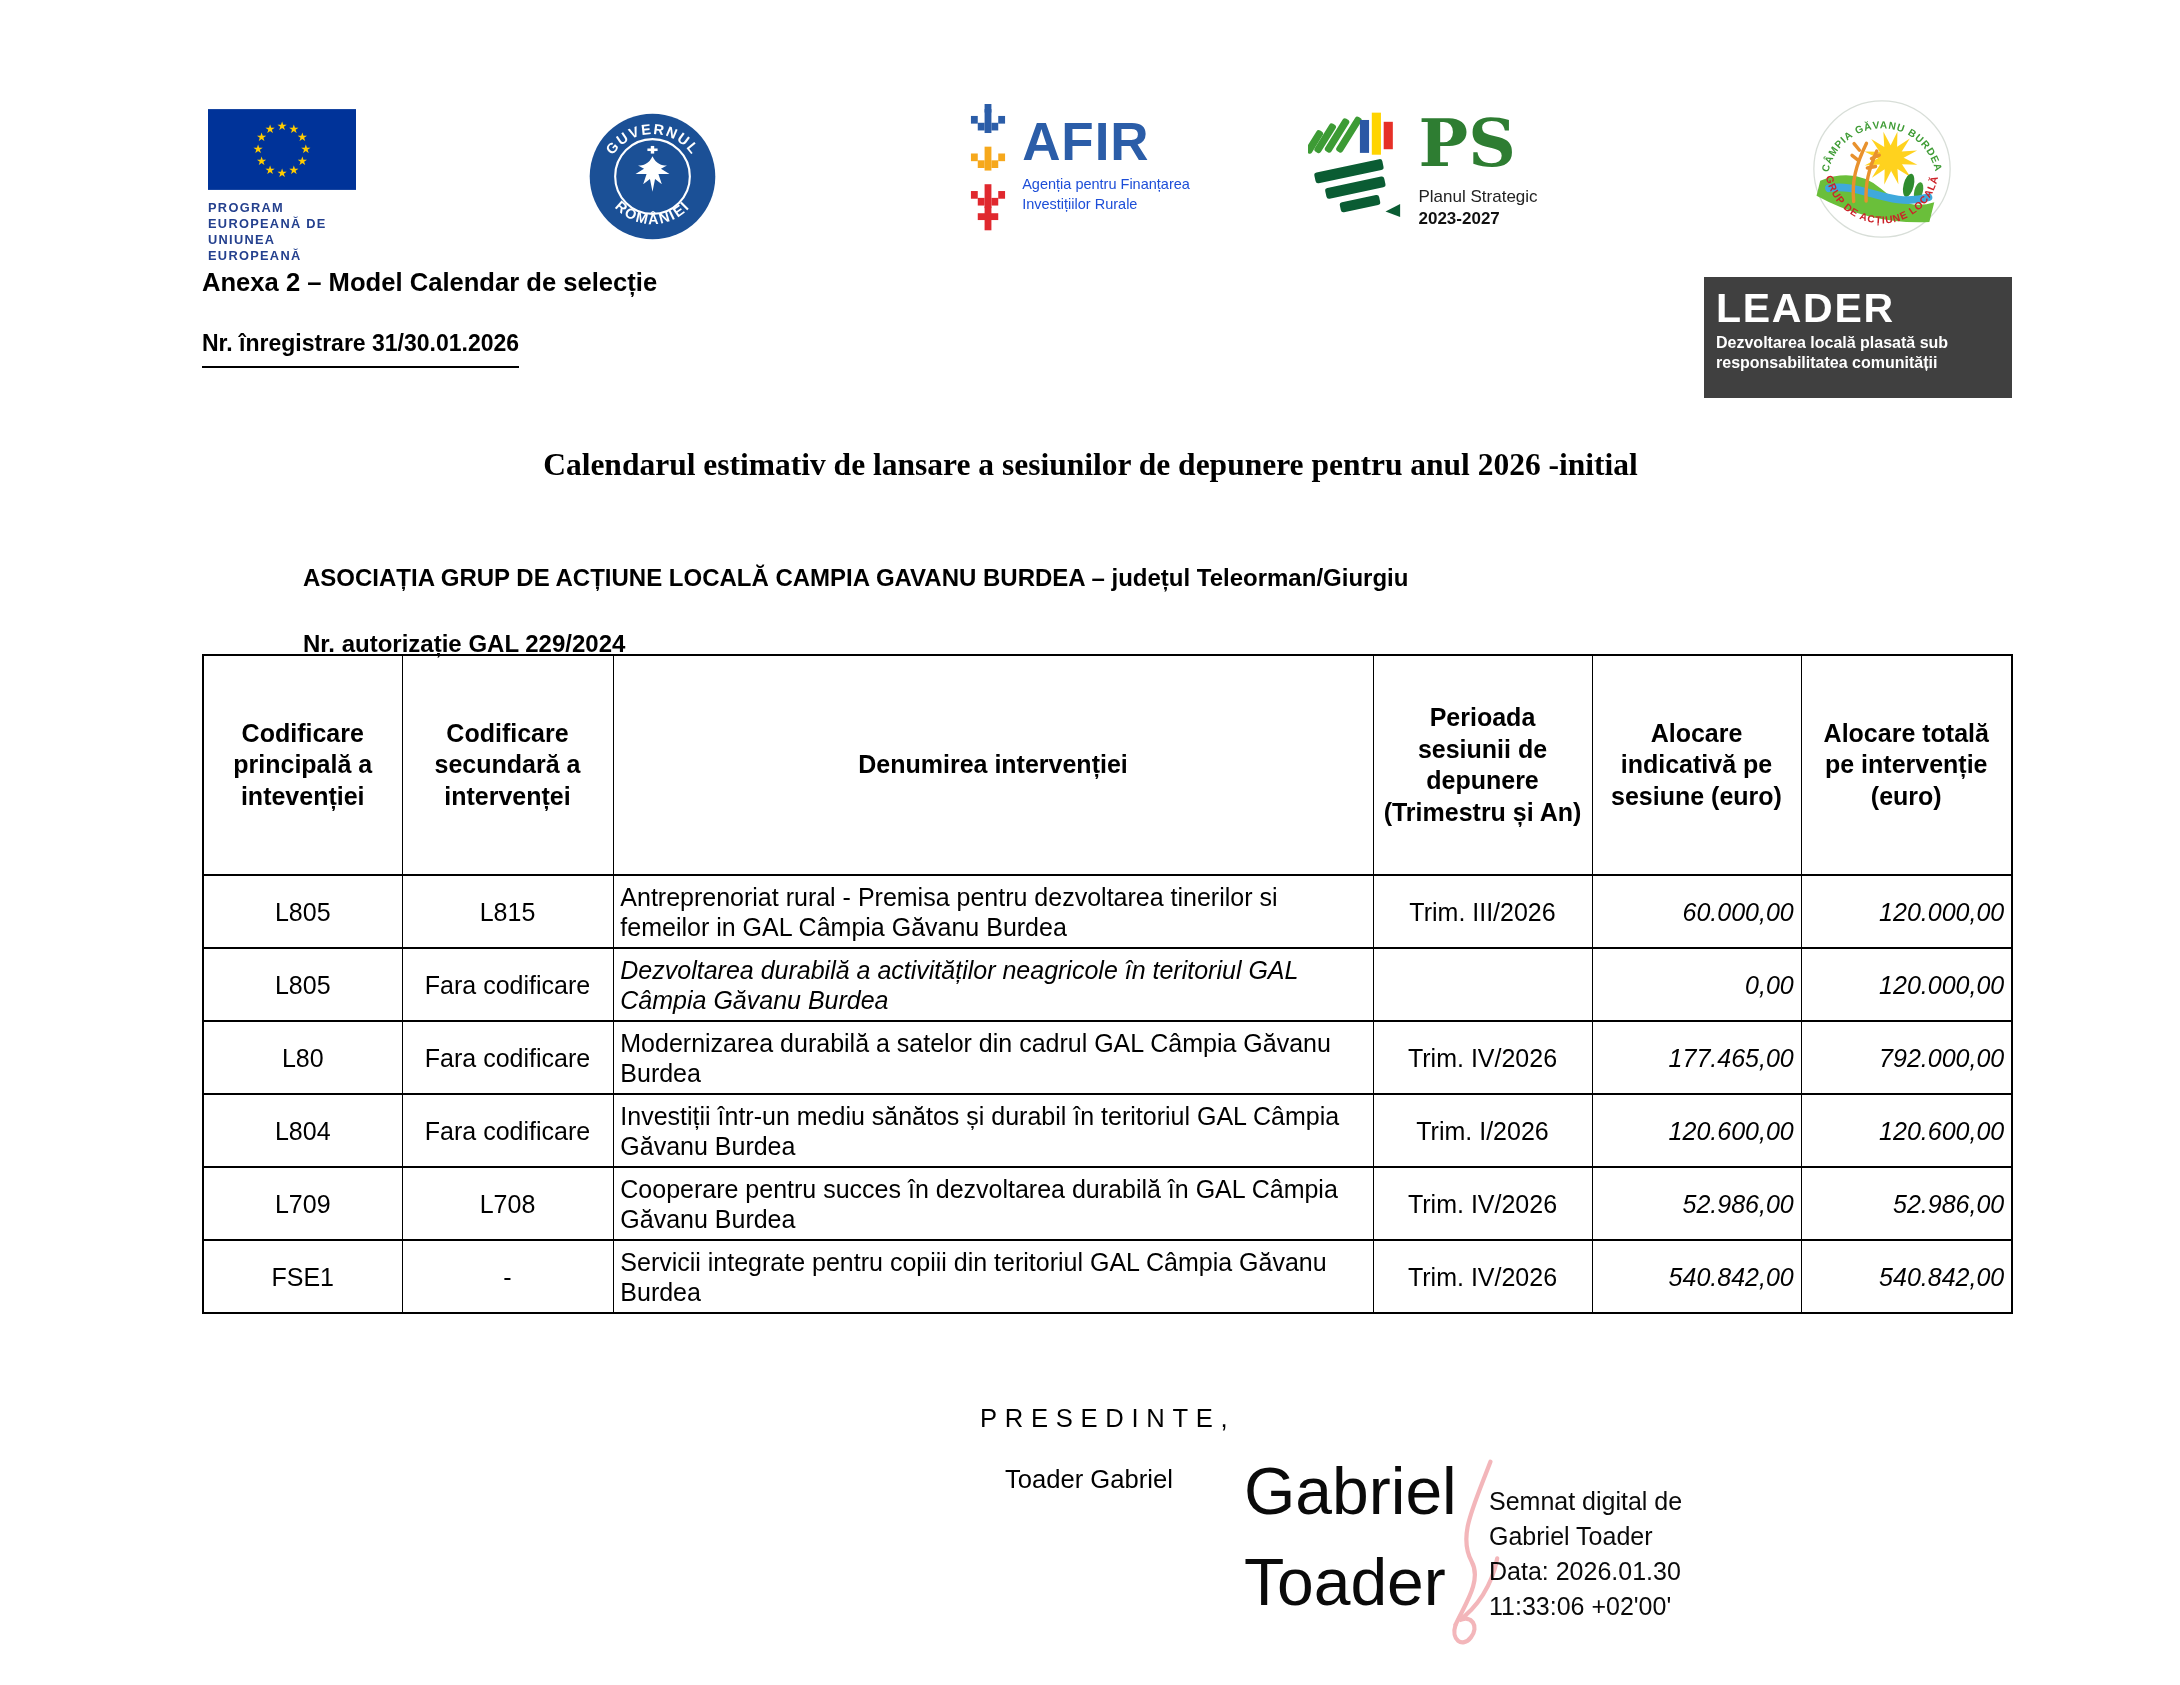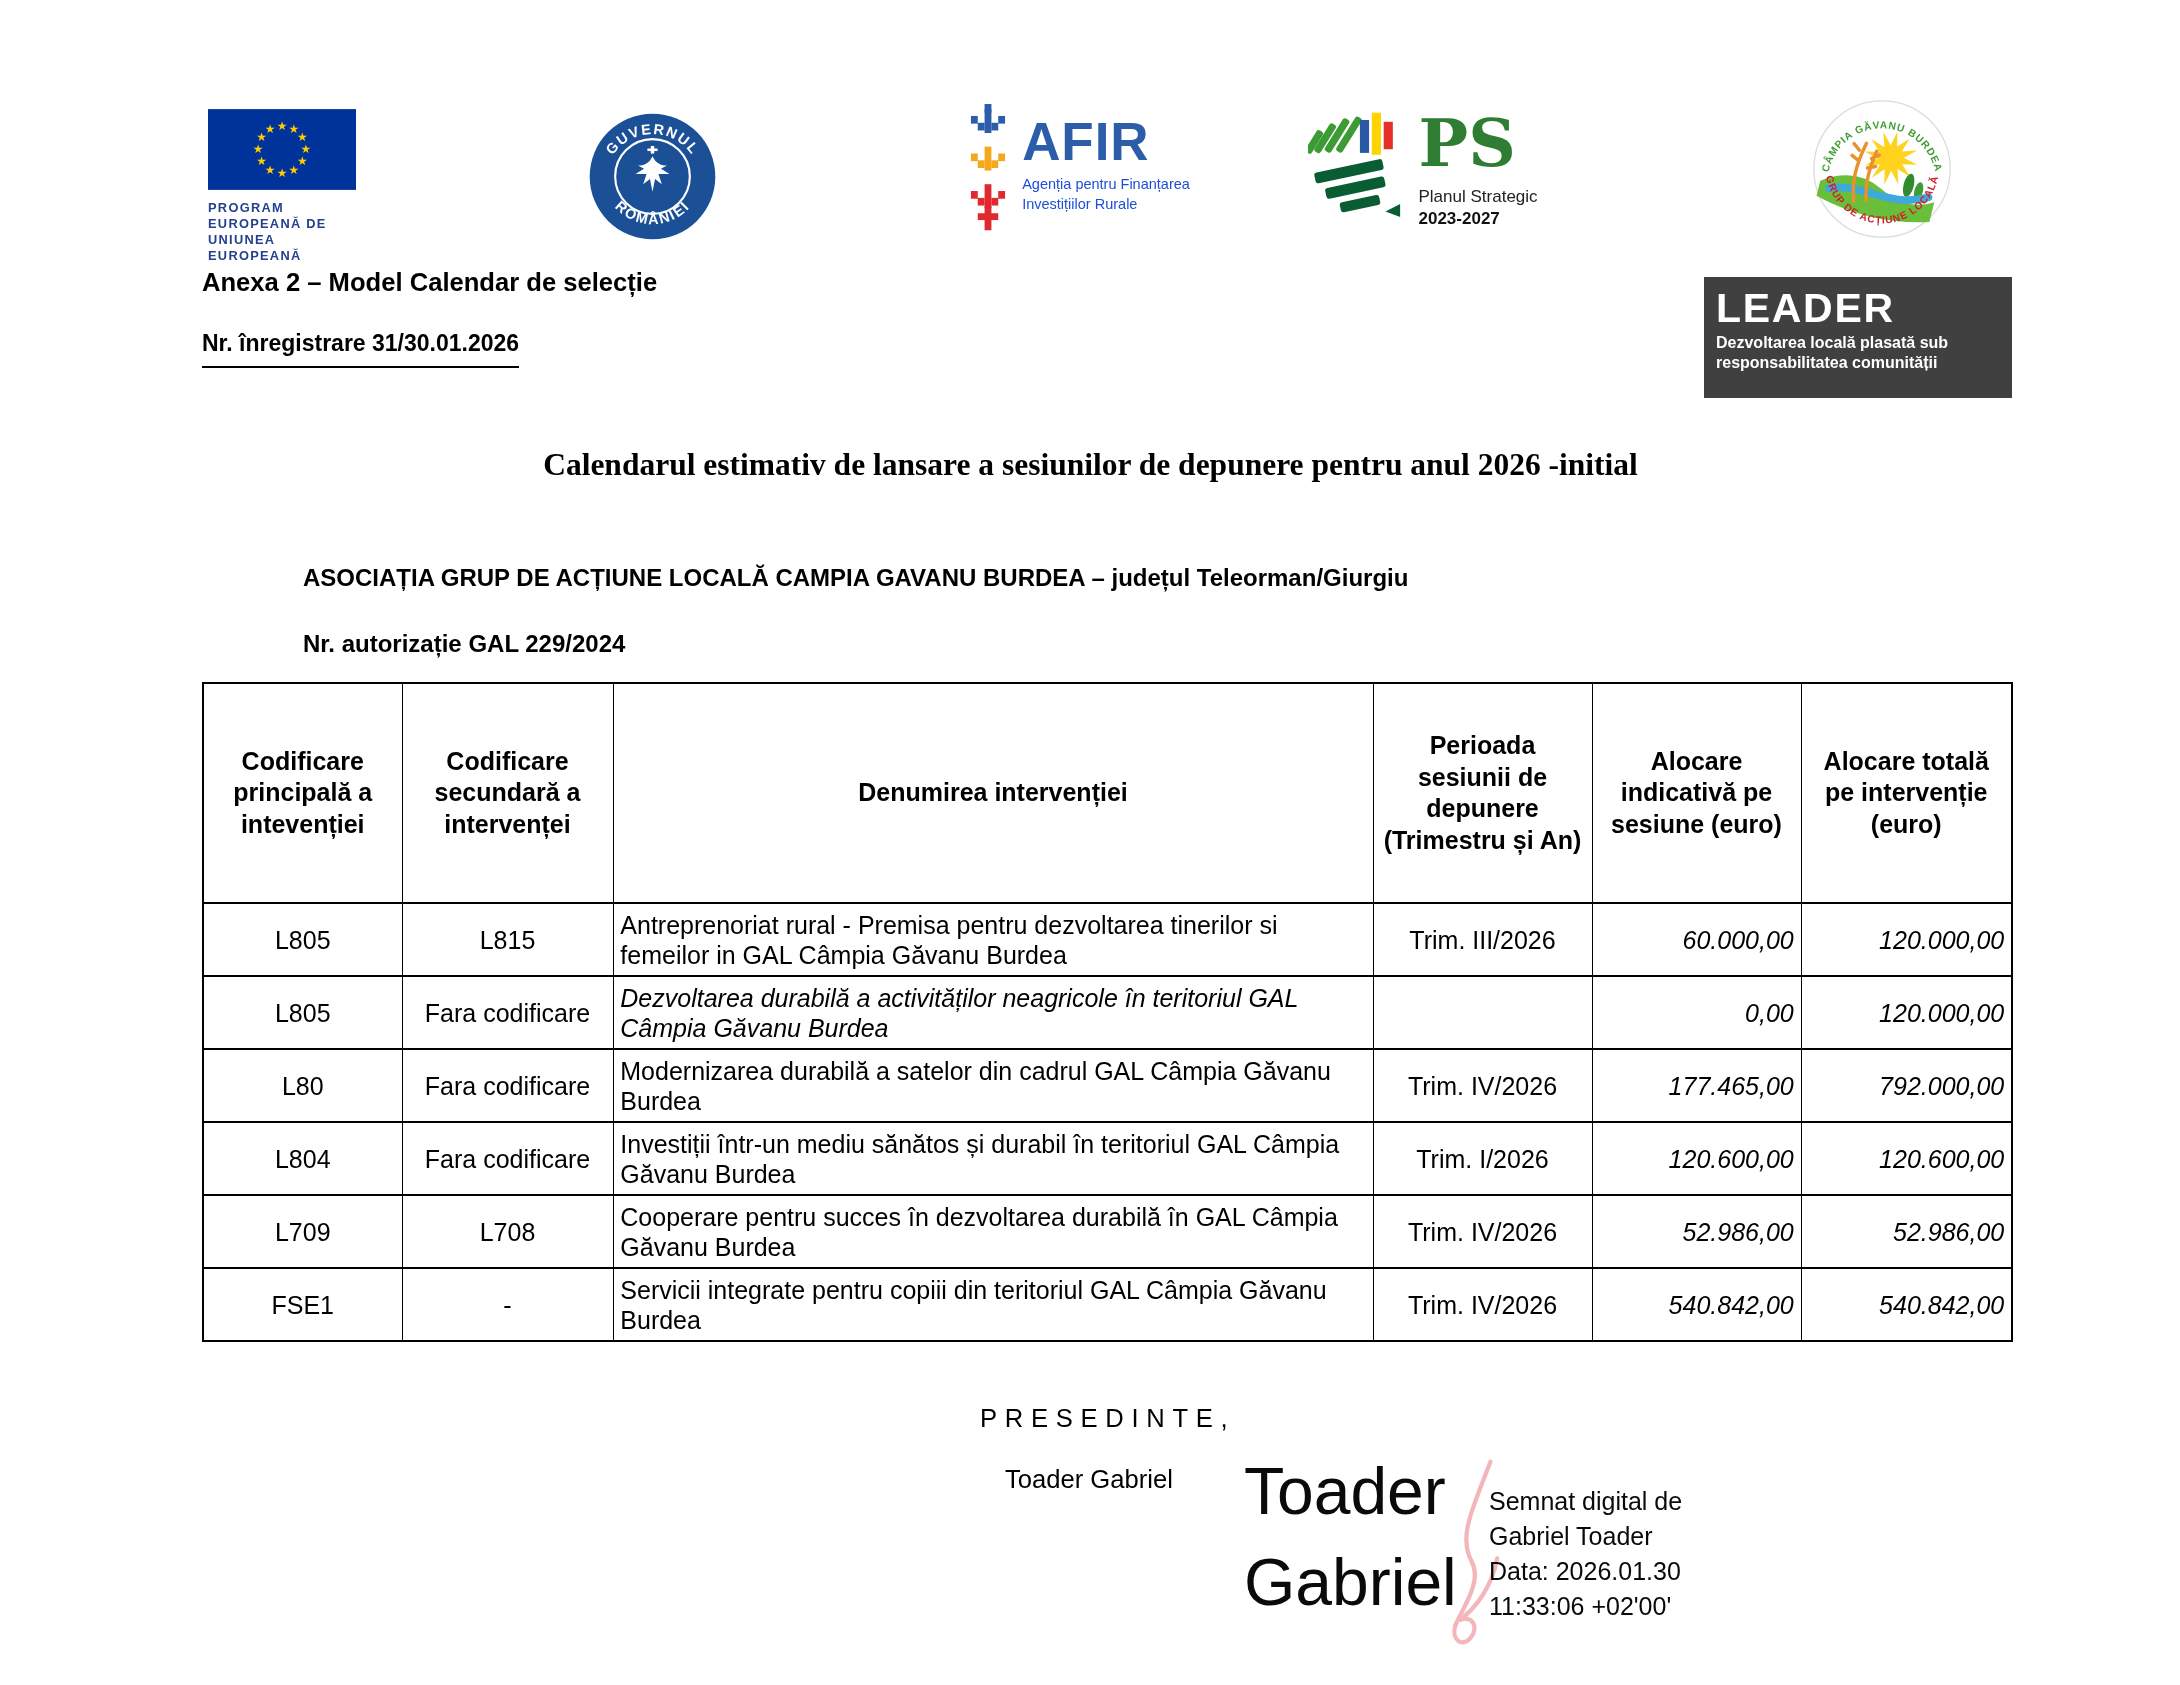--- a/index.html
+++ b/index.html
@@ -31,21 +31,21 @@
               background:#404040;color:#fff;box-sizing:border-box;padding:8.5px 12px;}
   .leader-title{font-size:41px;font-weight:bold;letter-spacing:1.7px;line-height:44px;}
   .leader-sub{font-size:16px;font-weight:bold;line-height:20.4px;margin-top:3.4px;}
 
   .doc-title{position:absolute;left:0;top:447px;width:2181px;text-align:center;
              font-size:31.5px;font-weight:bold;font-family:Liberation Serif, serif;}
   .association{position:absolute;left:303px;top:564px;font-size:24px;font-weight:bold;}
   .authorization{position:absolute;left:303px;top:630px;font-size:24px;font-weight:bold;}
 
   
-  table.cal{position:absolute;left:202px;top:682px;width:1809px;border-collapse:collapse;
+  table.cal{position:absolute;left:202px;top:654px;width:1809px;border-collapse:collapse;
             table-layout:fixed;border:2.6px solid #000;padding-left:44px;}
   .cal th,.cal td{border:1.7px solid #000;font-size:25px;vertical-align:middle;
                   padding:3.4px 6.8px;box-sizing:border-box;overflow:hidden;}
   .cal thead tr{height:220px;}
   .cal th{font-weight:bold;text-align:center;line-height:31.5px;border-bottom:2.6px solid #000;}
   .cal tbody tr{height:73px;}
   .cal tbody td{border-top:2.6px solid #000;line-height:30px;}
   .c-code{text-align:center;}
   .c-name{text-align:left;padding-left:12px;}
   .c-name.italic{font-style:italic;margin-left:43px;}
@@ -298,22 +298,22 @@
         <td class="c-num">540.842,00</td>
         <td class="c-num">540.842,00</td>
       </tr>
     </tbody>
   </table>
 
   <div class="sig-role">PRESEDINTE,</div>
   <div class="sig-name">Toader Gabriel</div>
 
   <div class="sig-big">
+    <div>Gabriel</div>
     <div>Toader</div>
-    <div>Gabriel</div>
   </div>
 
   <svg class="sig-ribbon" width="56" height="200" viewBox="0 0 66 235">
     <path d="M50 4 C28 62 12 92 28 122 C40 144 20 172 9 196" stroke="#f3b6ba" stroke-width="5" fill="none" stroke-linecap="round"></path>
     <path d="M9 196 C3 214 17 224 27 211 C37 198 28 184 13 191 C34 176 52 150 58 118" stroke="#f3b6ba" stroke-width="5" fill="none" stroke-linecap="round"></path>
   </svg>
 
   <div class="sig-details">
     <div>Semnat digital de</div>
     <div>Gabriel Toader</div>

